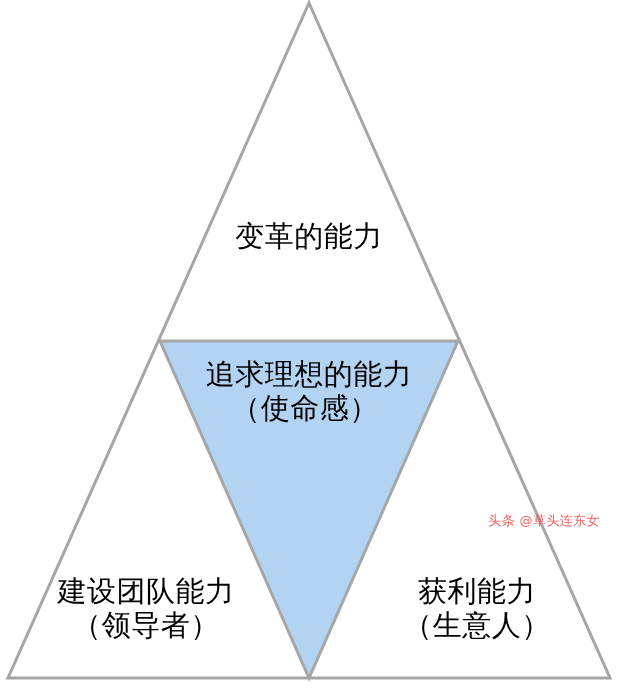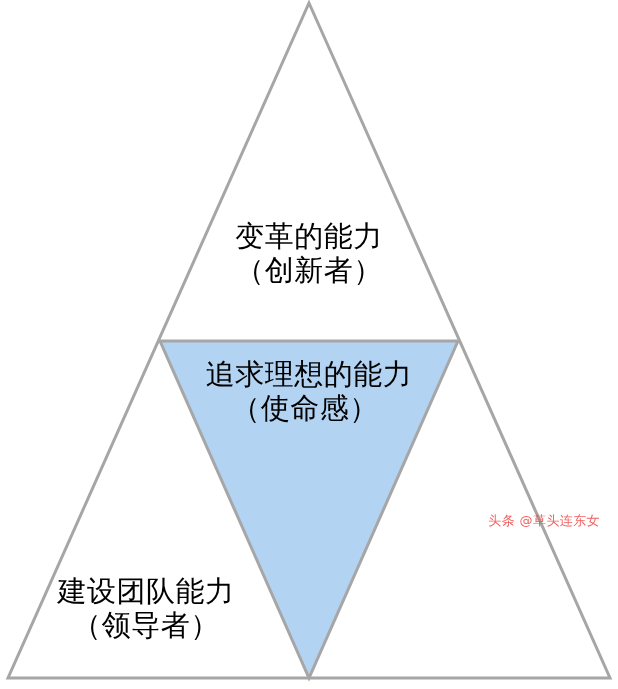--- a/index.html
+++ b/index.html
@@ -97,29 +97,32 @@
 
   <svg id="triangle-svg" viewBox="0 0 618 689">
 
     <polygon id="outer-triangle-shape" points="309,3 610,678 8,678" fill="#ffffff" stroke="#a6a6a6" stroke-width="3" stroke-linejoin="miter"></polygon>
 
     <polygon id="inner-triangle-shape" points="160,341 458,341 309,678" fill="#b3d3f2" stroke="#a6a6a6" stroke-width="3" stroke-linejoin="miter"></polygon>
   </svg>
 
   <div class="label-block" id="label-innovator" style="color: rgb(0, 0, 0);">
     <span class="label-line">变革的能力</span>
-    <span class="label-line">（创新者）</span>
   </div>
 
   <div class="label-block" id="label-leader" style="color: rgb(0, 0, 0);">
     <span class="label-line">建设团队能力</span>
     <span class="label-line">（领导者）</span>
   </div>
 
   <div class="label-block" id="label-mission" style="color: rgb(0, 0, 0);">
     <span class="label-line">追求理想的能力</span>
     <span class="label-line">（使命感）</span>
   </div>
 
+  <div class="label-block" id="label-businessman" style="color: rgb(0, 0, 0);">
+    <span class="label-line">获利能力</span>
+    <span class="label-line">（生意人）</span>
+  </div>
 
   <div id="watermark" style="color: #ef4444;">头条 @草头连东女</div>
 
 </div>
 
 </body></html>

